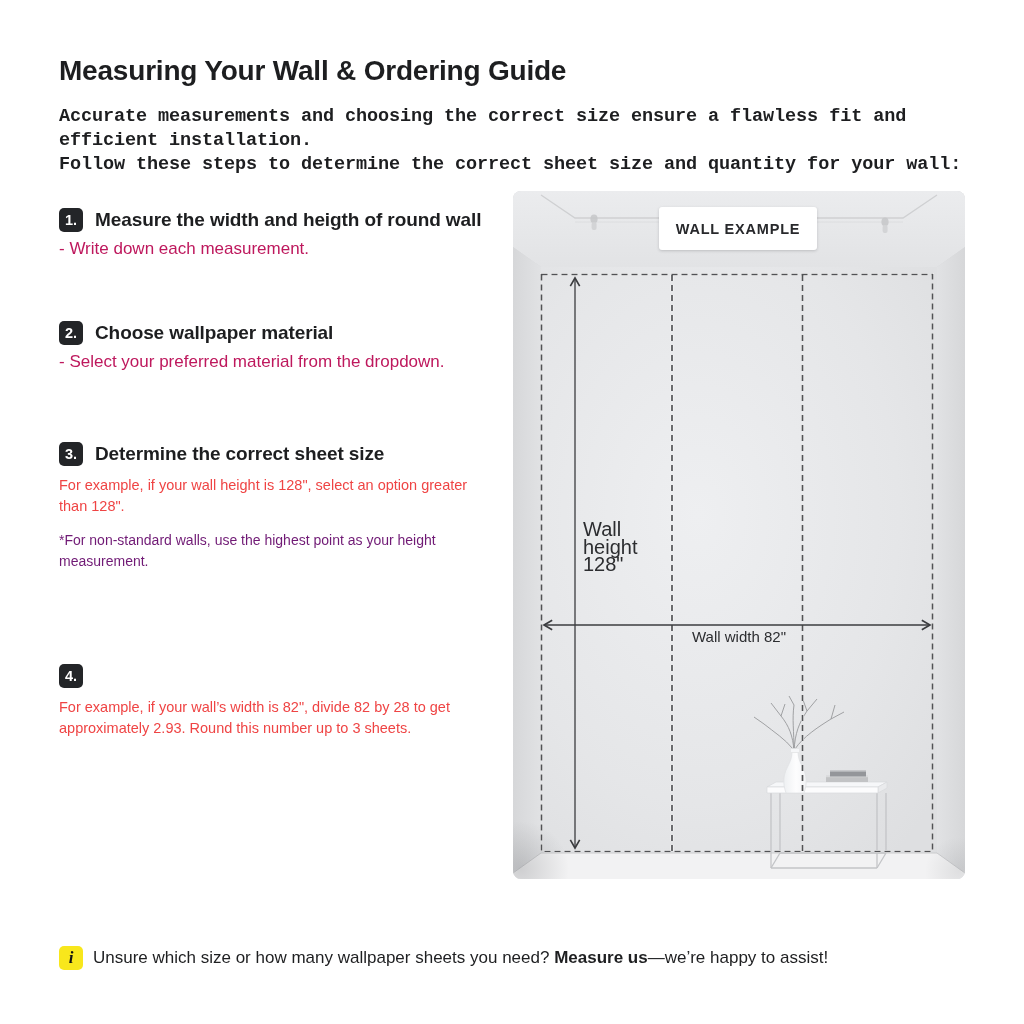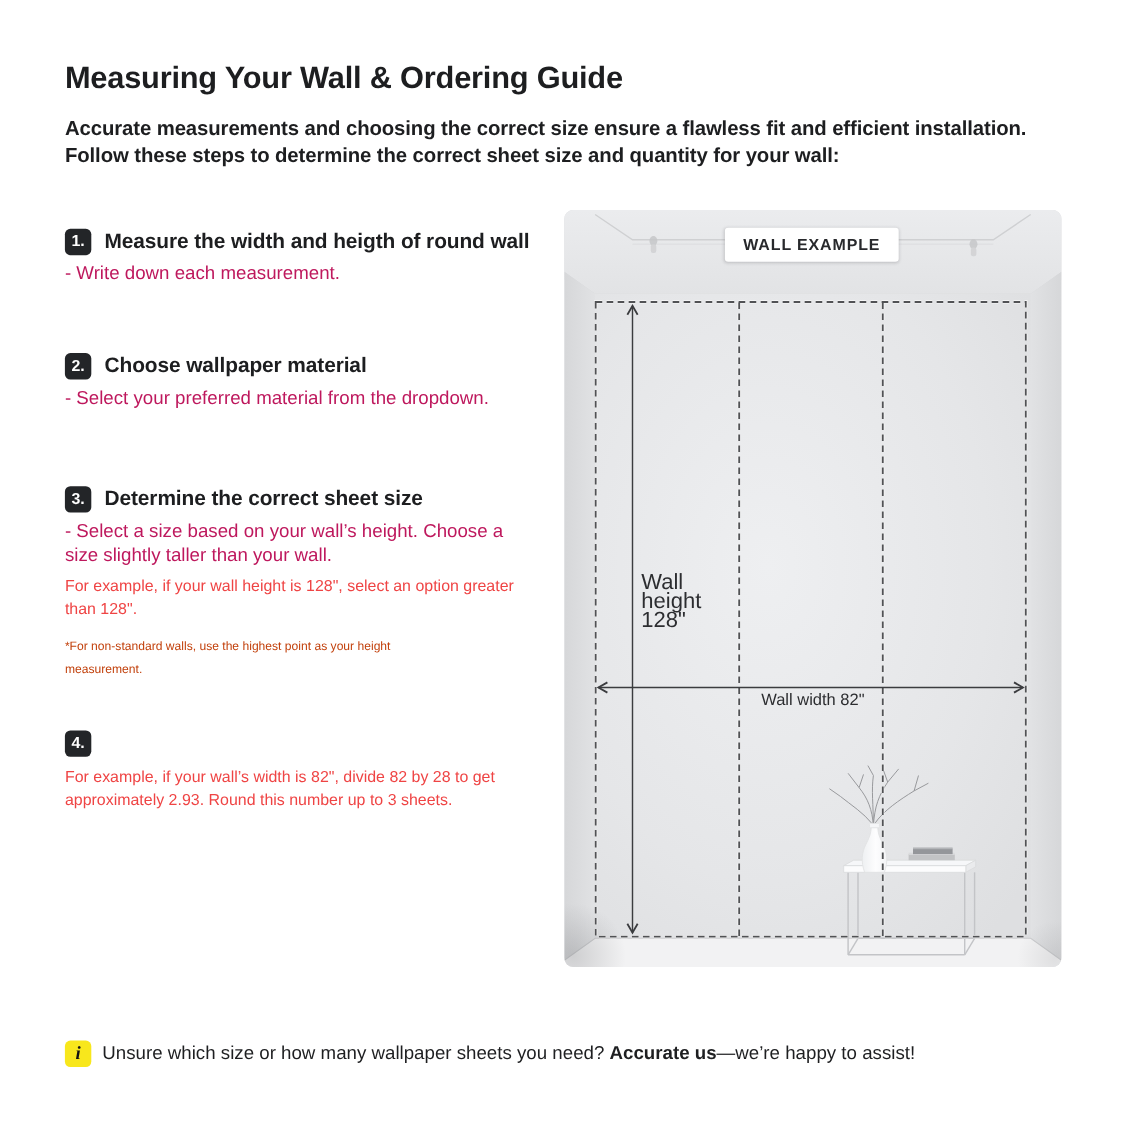--- a/index.html
+++ b/index.html
@@ -8,42 +8,42 @@
     position:relative; width:1024px; height:1024px; background:#ffffff;
     font-family:"Liberation Sans","DejaVu Sans",sans-serif; color:#1e1f21; overflow:hidden;
   }
   .page-title {
     position:absolute; left:59px; top:55px;
     font-size:28px; font-weight:700; letter-spacing:-0.2px; color:#1d1e20;
   }
   .intro {
     position:absolute; left:59px; top:105px; width:950px;
     font-size:18.5px; font-weight:700; line-height:24px; letter-spacing:-0.1px;
-    white-space:pre-line; color:#1d1e20;
+    white-space:pre-line; color:#1d1e20;font-family:Liberation Mono, monospace;
   }
   .step { position:absolute; left:59px; width:445px; }
   .step-head { display:flex; align-items:center; gap:12px; height:26px; }
   .step-badge {
     flex:0 0 auto; width:24px; height:24px; border-radius:5px; background:#232528;
     color:#ffffff; font-size:14.5px; font-weight:700;
     display:flex; align-items:center; justify-content:center;
   }
   .step-heading { font-size:19px; font-weight:700; letter-spacing:-0.1px; color:#1d1e20; }
   .step-body  { margin-top:5px;  font-size:17px;   line-height:21.5px; white-space:pre-line; color:#be185d; }
   .step-example { margin-top:8px; font-size:14.5px; line-height:21px; white-space:pre-line; color:#ef4444; }
-  .step-note    { margin-top:13px; font-size:11px; line-height:21px; white-space:pre-line; color:#c2410c; }
+  .step-note    { margin-top:13px; font-size:14px; line-height:21px; white-space:pre-line; color:#701a75; }
   #step-1 { top:207px; } #step-2 { top:320px; } #step-3 { top:441px; } #step-4 { top:663px; }
 
   .wall-image {
     position:absolute; left:513px; top:191px; width:452px; height:688px;
     border-radius:8px; overflow:hidden; background:#e2e3e5;
   }
   .wall-image svg { position:absolute; left:0; top:0; }
   .wall-example-badge {
-    position:absolute; left:146px; top:16px; width:158px; height:31px;
+    position:absolute; left:146px; top:16px; width:158px; height:43px;
     background:#ffffff; border-radius:3px; box-shadow:0 1px 3px rgba(50,52,56,0.22);
     display:flex; align-items:center; justify-content:center;
     font-size:14.5px; font-weight:700; letter-spacing:0.8px; color:#28292c;
   }
   .height-label {
     position:absolute; left:70px; top:330px;
     font-size:20px; line-height:17.5px; color:#2c2d30; white-space:pre-line;
   }
   .width-label {
     position:absolute; left:0; top:437px; width:452px; text-align:center;
@@ -85,22 +85,20 @@
       <span class="step-heading">Choose wallpaper material</span>
     </div>
     <div class="step-body">- Select your preferred material from the dropdown.</div>
   </div>
 
   <div class="step" id="step-3">
     <div class="step-head">
       <span class="step-badge">3.</span>
       <span class="step-heading">Determine the correct sheet size</span>
     </div>
-    <div class="step-body">- Select a size based on your wall’s height. Choose a
-size slightly taller than your wall.</div>
     <div class="step-example">For example, if your wall height is 128", select an option greater
 than 128".</div>
     <div class="step-note">*For non-standard walls, use the highest point as your height
 measurement.</div>
   </div>
 
   <div class="step" id="step-4">
     <div class="step-head">
       <span class="step-badge">4.</span>
     </div>
@@ -224,16 +222,16 @@
 
     <div class="wall-example-badge">WALL EXAMPLE</div>
     <div class="height-label">Wall
 height
 128"</div>
     <div class="width-label">Wall width 82"</div>
   </div>
 
   <div class="footer-note">
     <span class="info-icon">i</span>
-    <span class="footer-text"><span>Unsure which size or how many wallpaper sheets you need? </span><b>Accurate us</b><span>—we’re happy to assist!</span></span>
+    <span class="footer-text"><span>Unsure which size or how many wallpaper sheets you need? </span><b>Measure us</b><span>—we’re happy to assist!</span></span>
   </div>
 
 </div>
 
 </body></html>

